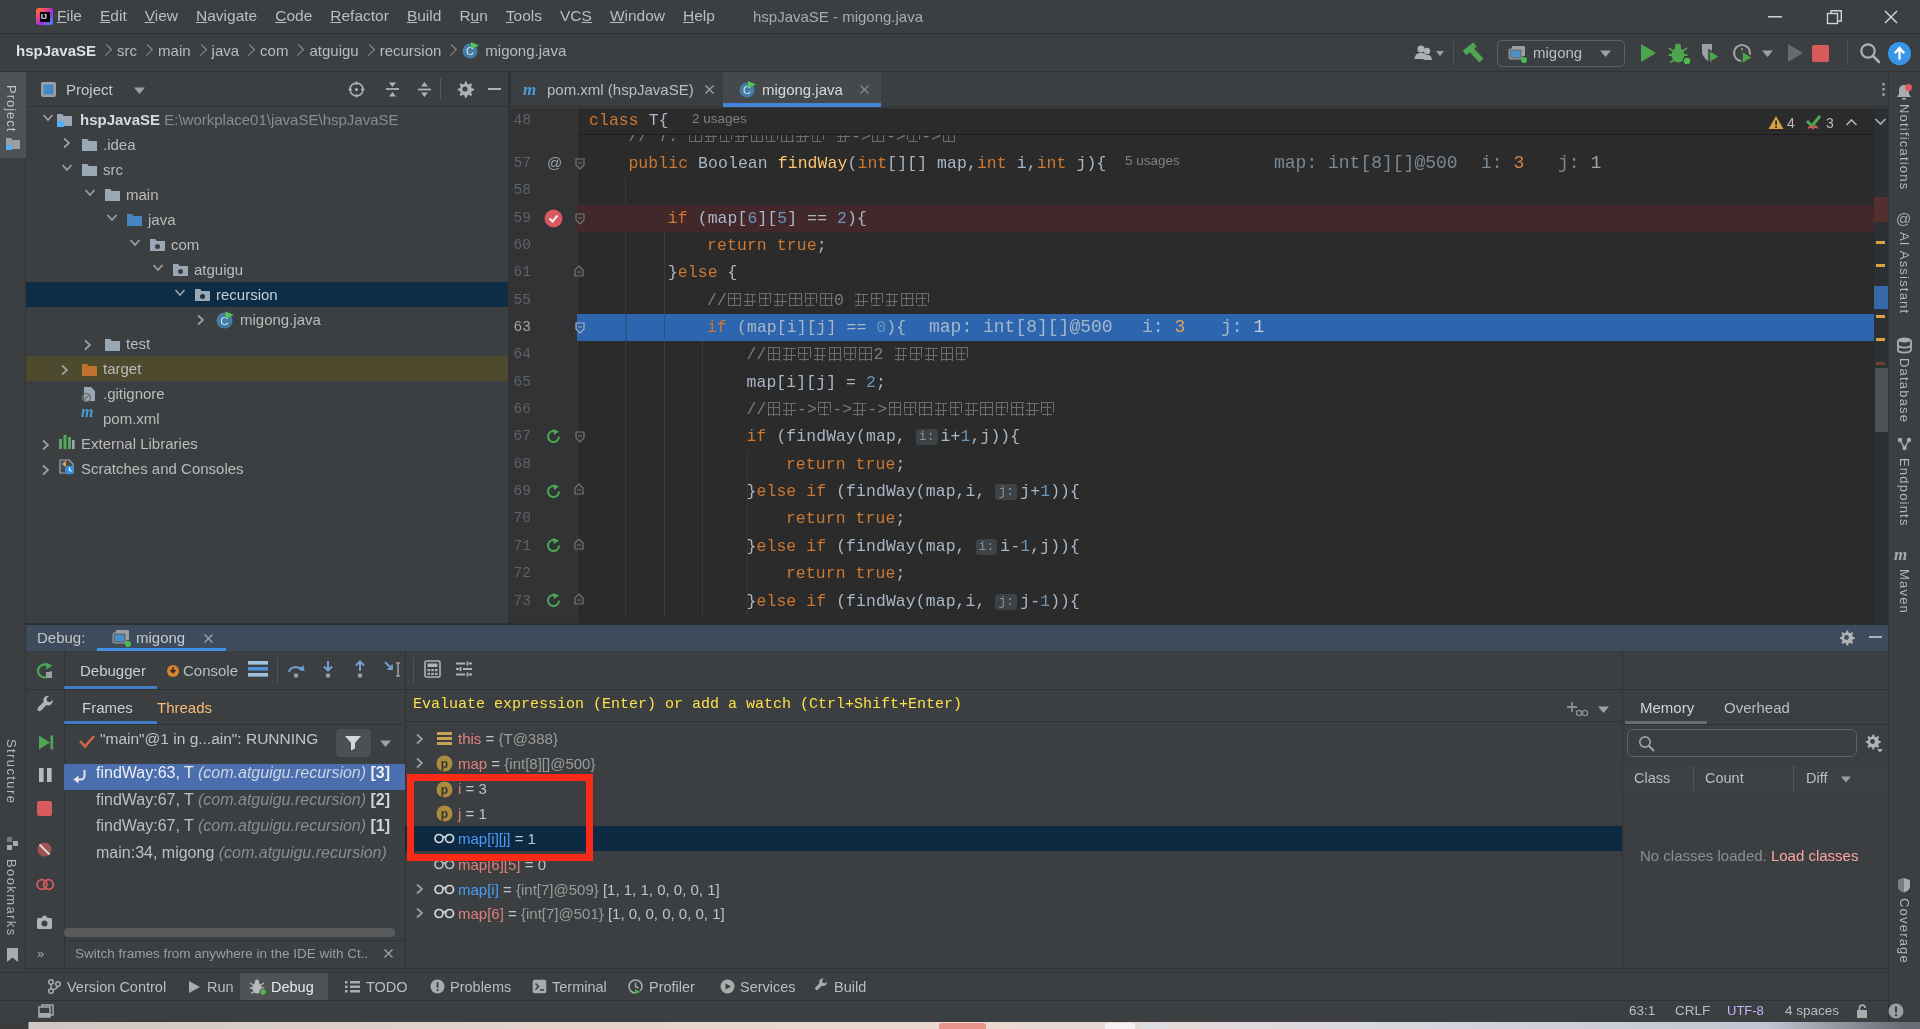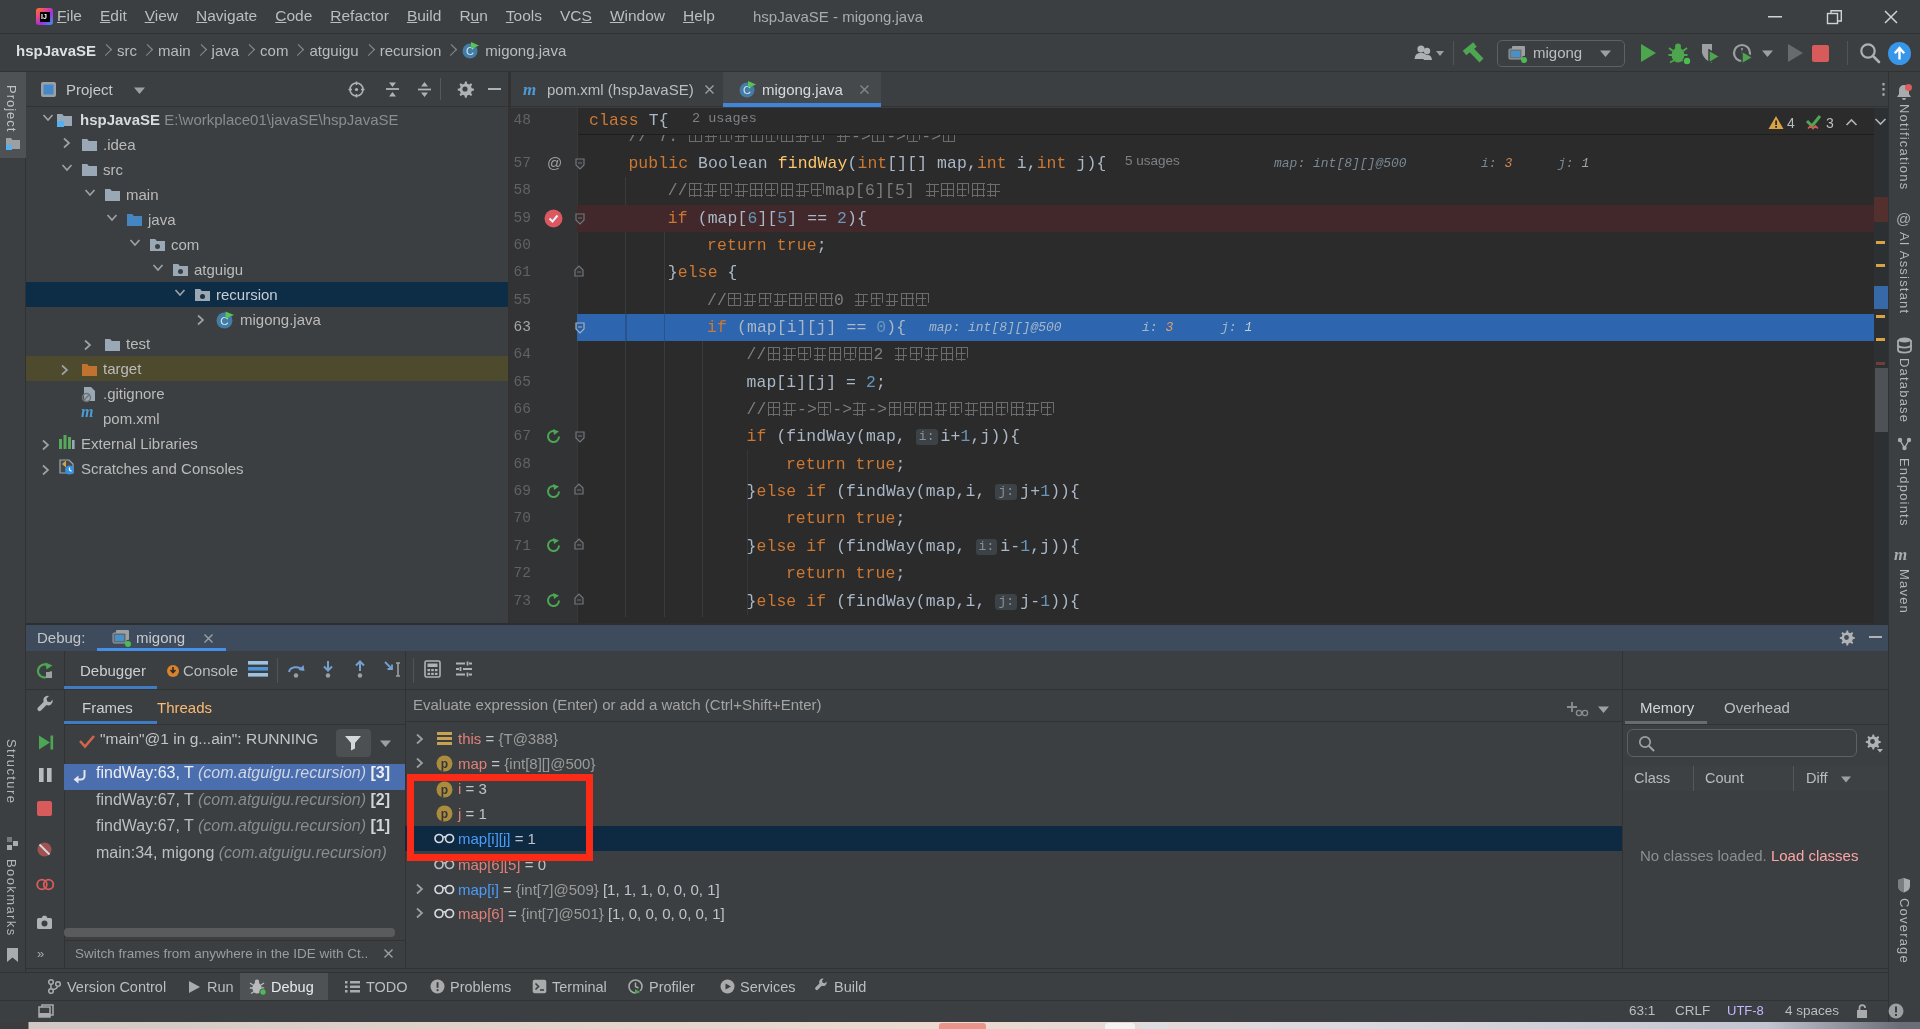--- a/index.html
+++ b/index.html
@@ -21,21 +21,21 @@
 .c i:nth-child(3n){background:linear-gradient(currentColor,currentColor) 0 0/100% 1.4px no-repeat,
 linear-gradient(currentColor,currentColor) 0 45%/80% 1.3px no-repeat,
 linear-gradient(currentColor,currentColor) 20% 100%/80% 1.4px no-repeat,
 linear-gradient(currentColor,currentColor) 50% 0/1.4px 100% no-repeat,
 linear-gradient(currentColor,currentColor) 0 30%/1.3px 70% no-repeat,
 linear-gradient(currentColor,currentColor) 100% 30%/1.3px 70% no-repeat;opacity:.8}
 
 .cl{position:absolute;height:28px;line-height:27.4px;white-space:pre;font-family:"Liberation Mono",monospace;font-size:16.4px;color:#a9b7c6;letter-spacing:0.12px}
 .k{color:#cc7832}.d{color:#6897bb}.cm{color:#7d7d7d}.meth{color:#ffc66d}
 .gn{position:absolute;width:20px;text-align:right;height:28px;line-height:27.4px;font-family:"Liberation Mono",monospace;font-size:14.5px;color:#606366}
-.hint{font-family:"Liberation Mono",monospace;font-style:italic;font-size:13px;color:#7a8894}
+.hint{font-family:"Liberation Mono",monospace;font-size:18px;color:#7a8894}
 .badge{display:inline-block;background:#3c4245;color:#87919a;border-radius:3px;font-size:13px;font-style:normal;line-height:16px;padding:0 3px;margin-right:3px;vertical-align:1px}
 
 .tr{position:absolute;height:25px;line-height:25px;white-space:pre;color:#bbbbbb;font-size:15px}
 
 .vr{position:absolute;height:25px;line-height:25px;white-space:pre;color:#bfc4ca;font-size:15px}
 .salmon{color:#e0807a}.blue{color:#4b9bfa}.gray{color:#9b9b9b}
 </style></head><body>
 
 <div class="a" style="left:0;top:0;width:1920px;height:33px;background:#3c3f41"></div>
 <div class="a" style="left:0;top:33px;width:1920px;height:1px;background:#2f3133"></div>
@@ -340,21 +340,21 @@
  <div class="a" style="left:66px;top:206px;width:1297px;height:27.4px;background:#2e65af"></div>
  <div class="a" style="left:114px;top:206px;width:1.5px;height:27.4px;background:#27538e"></div>
  <div class="a" style="left:152.5px;top:206px;width:1.5px;height:27.4px;background:#27538e"></div>
 
  <div class="cl cm c" style="left:117.4px;top:14.55px">// 7. <i></i><i></i><i></i><i></i><i></i><i></i><i></i><i></i><i></i> <i></i>-&gt;<i></i>-&gt;<i></i>-&gt;<i></i></div>
 
  <div class="a" style="left:0;top:0;width:1363px;height:26.7px;background:#2b2b2b;border-bottom:1px solid #1e1e1e;z-index:5">
    <div class="a" style="left:0;top:0;width:67px;height:26.7px;background:#313335;border-right:1px solid #37393b"></div>
    <div class="gn" style="left:0;top:-1px">48</div>
    <div class="cl" style="left:78px;top:-1px"><span class="k">class </span>T{</div>
-   <div class="a" style="left:181px;top:3px;font-size:13.5px;color:#7e8184;font-family:Liberation Mono, monospace">2 usages</div>
+   <div class="a" style="left:181px;top:3px;font-size:13.5px;color:#7e8184;font-family:Liberation Sans, sans-serif">2 usages</div>
  </div>
 
  <div class="gn" style="left:0;top:41.9px">57</div>
  <div class="gn" style="left:0;top:69.25px">58</div>
  <div class="gn" style="left:0;top:96.6px">59</div>
  <div class="gn" style="left:0;top:123.95px">60</div>
  <div class="gn" style="left:0;top:151.3px">61</div>
  <div class="gn" style="left:0;top:178.65px">55</div>
  <div class="gn" style="left:0;top:206px;color:#a4a6a8">63</div>
  <div class="gn" style="left:0;top:233.35px">64</div>
@@ -421,21 +421,20 @@
  <svg class="fu" style="left:63px;top:484.7px" width="11" height="13">
         <path d="M1 11 h8 V5 L5 1 L1 5 Z" fill="#2f3133" stroke="#73767a" stroke-width="1.2"></path>
         <path d="M3 7 h4" stroke="#73767a" stroke-width="1"></path>
       </svg>
 
  <div class="cl" style="left:117.4px;top:41.9px"><span class="k">public </span>Boolean <span class="meth">findWay</span>(<span class="k">int</span>[][] map,<span class="k">int </span>i,<span class="k">int </span>j){</div>
  <div class="a" style="left:614px;top:45px;font-size:13.5px;color:#7e8184">5 usages</div>
  <div class="hint a" style="left:763px;top:42px;line-height:27.4px">map: int[8][]@500</div>
  <div class="hint a" style="left:970px;top:42px;line-height:27.4px">i: <span style="color:#cc8650">3</span></div>
  <div class="hint a" style="left:1047px;top:42px;line-height:27.4px">j: <span style="color:#a0a6ac">1</span></div>
- <div class="cl cm c" style="left:156.8px;top:69.25px">//<i></i><i></i><i></i><i></i><i></i><i></i><i></i><i></i><i></i>map[6][5] <i></i><i></i><i></i><i></i><i></i></div>
  <div class="cl" style="left:156.8px;top:96.6px"><span class="k">if </span>(map[<span class="d">6</span>][<span class="d">5</span>] == <span class="d">2</span>){</div>
  <div class="cl" style="left:196.1px;top:123.95px"><span class="k">return true</span>;</div>
  <div class="cl" style="left:156.8px;top:151.3px">}<span class="k">else</span> {</div>
  <div class="cl cm c" style="left:196.1px;top:178.65px">//<i></i><i></i><i></i><i></i><i></i><i></i><i></i>0 <i></i><i></i><i></i><i></i><i></i></div>
  <div class="cl" style="left:196.1px;top:206px"><span class="k">if </span>(map[i][j] == <span class="d">0</span>){</div>
  <div class="hint a" style="left:418px;top:206px;line-height:27.4px;color:#a5b8c7">map: int[8][]@500</div>
  <div class="hint a" style="left:631px;top:206px;line-height:27.4px;color:#a5b8c7">i: <span style="color:#e0a064">3</span></div>
  <div class="hint a" style="left:710px;top:206px;line-height:27.4px;color:#a5b8c7">j: <span style="color:#c3ccd4">1</span></div>
  <div class="cl cm c" style="left:235.5px;top:233.35px">//<i></i><i></i><i></i><i></i><i></i><i></i><i></i>2 <i></i><i></i><i></i><i></i><i></i></div>
  <div class="cl" style="left:235.5px;top:260.7px">map[i][j] = <span class="d">2</span>;</div>
@@ -609,21 +608,21 @@
 <div class="a" style="left:96px;top:817px;font-size:16px;color:#bdbfc1;white-space:pre">findWay:67, T <i style="color:#8a8d90">(com.atguigu.recursion)</i> <b style="color:#d2d4d6">[1]</b></div>
 <div class="a" style="left:96px;top:843.5px;font-size:16px;color:#bdbfc1;white-space:pre">main:34, migong <i style="color:#8a8d90">(com.atguigu.recursion)</i></div>
 <div class="a" style="left:64px;top:928px;width:331px;height:9px;background:#595b5d;border-radius:4px"></div>
 <div class="a" style="left:64px;top:940px;width:341px;height:1px;background:#323232"></div>
 <div class="a" style="left:75px;top:946px;font-size:13.5px;color:#9a9da1">Switch frames from anywhere in the IDE with Ct..</div>
 <svg style="left:383px;top:948px" width="11" height="11">
       <path d="M1.5 1.5 L9.5 9.5 M9.5 1.5 L1.5 9.5" stroke="#9da0a2" stroke-width="1.4"></path>
     </svg>
 
 <div class="a" style="left:405px;top:651px;width:1px;height:317px;background:#323232"></div>
-<div class="a" style="left:413px;top:696px;font-family:Liberation Sans, sans-serif;font-size:15px;color:#a3a3a3">Evaluate expression (Enter) or add a watch (Ctrl+Shift+Enter)</div>
+<div class="a" style="left:413px;top:696px;font-family:Liberation Mono, monospace;font-size:15px;color:#fde047">Evaluate expression (Enter) or add a watch (Ctrl+Shift+Enter)</div>
 <div class="a" style="left:405px;top:721px;width:1217px;height:1px;background:#323232"></div>
 <svg style="left:1566px;top:700px" width="22" height="17">
       <path d="M6 2 v10 M1 7 h10" stroke="#8a8d8f" stroke-width="1.8"></path>
       <circle cx="13" cy="13" r="2.6" fill="none" stroke="#8a8d8f" stroke-width="1.3"></circle>
       <circle cx="19" cy="13" r="2.6" fill="none" stroke="#8a8d8f" stroke-width="1.3"></circle>
     </svg>
 <svg style="left:1597px;top:705px" width="13" height="9">
       <path d="M1 1.5 l11 0 l-5.5 6.5 z" fill="#9d9fa1"></path>
     </svg>
 

